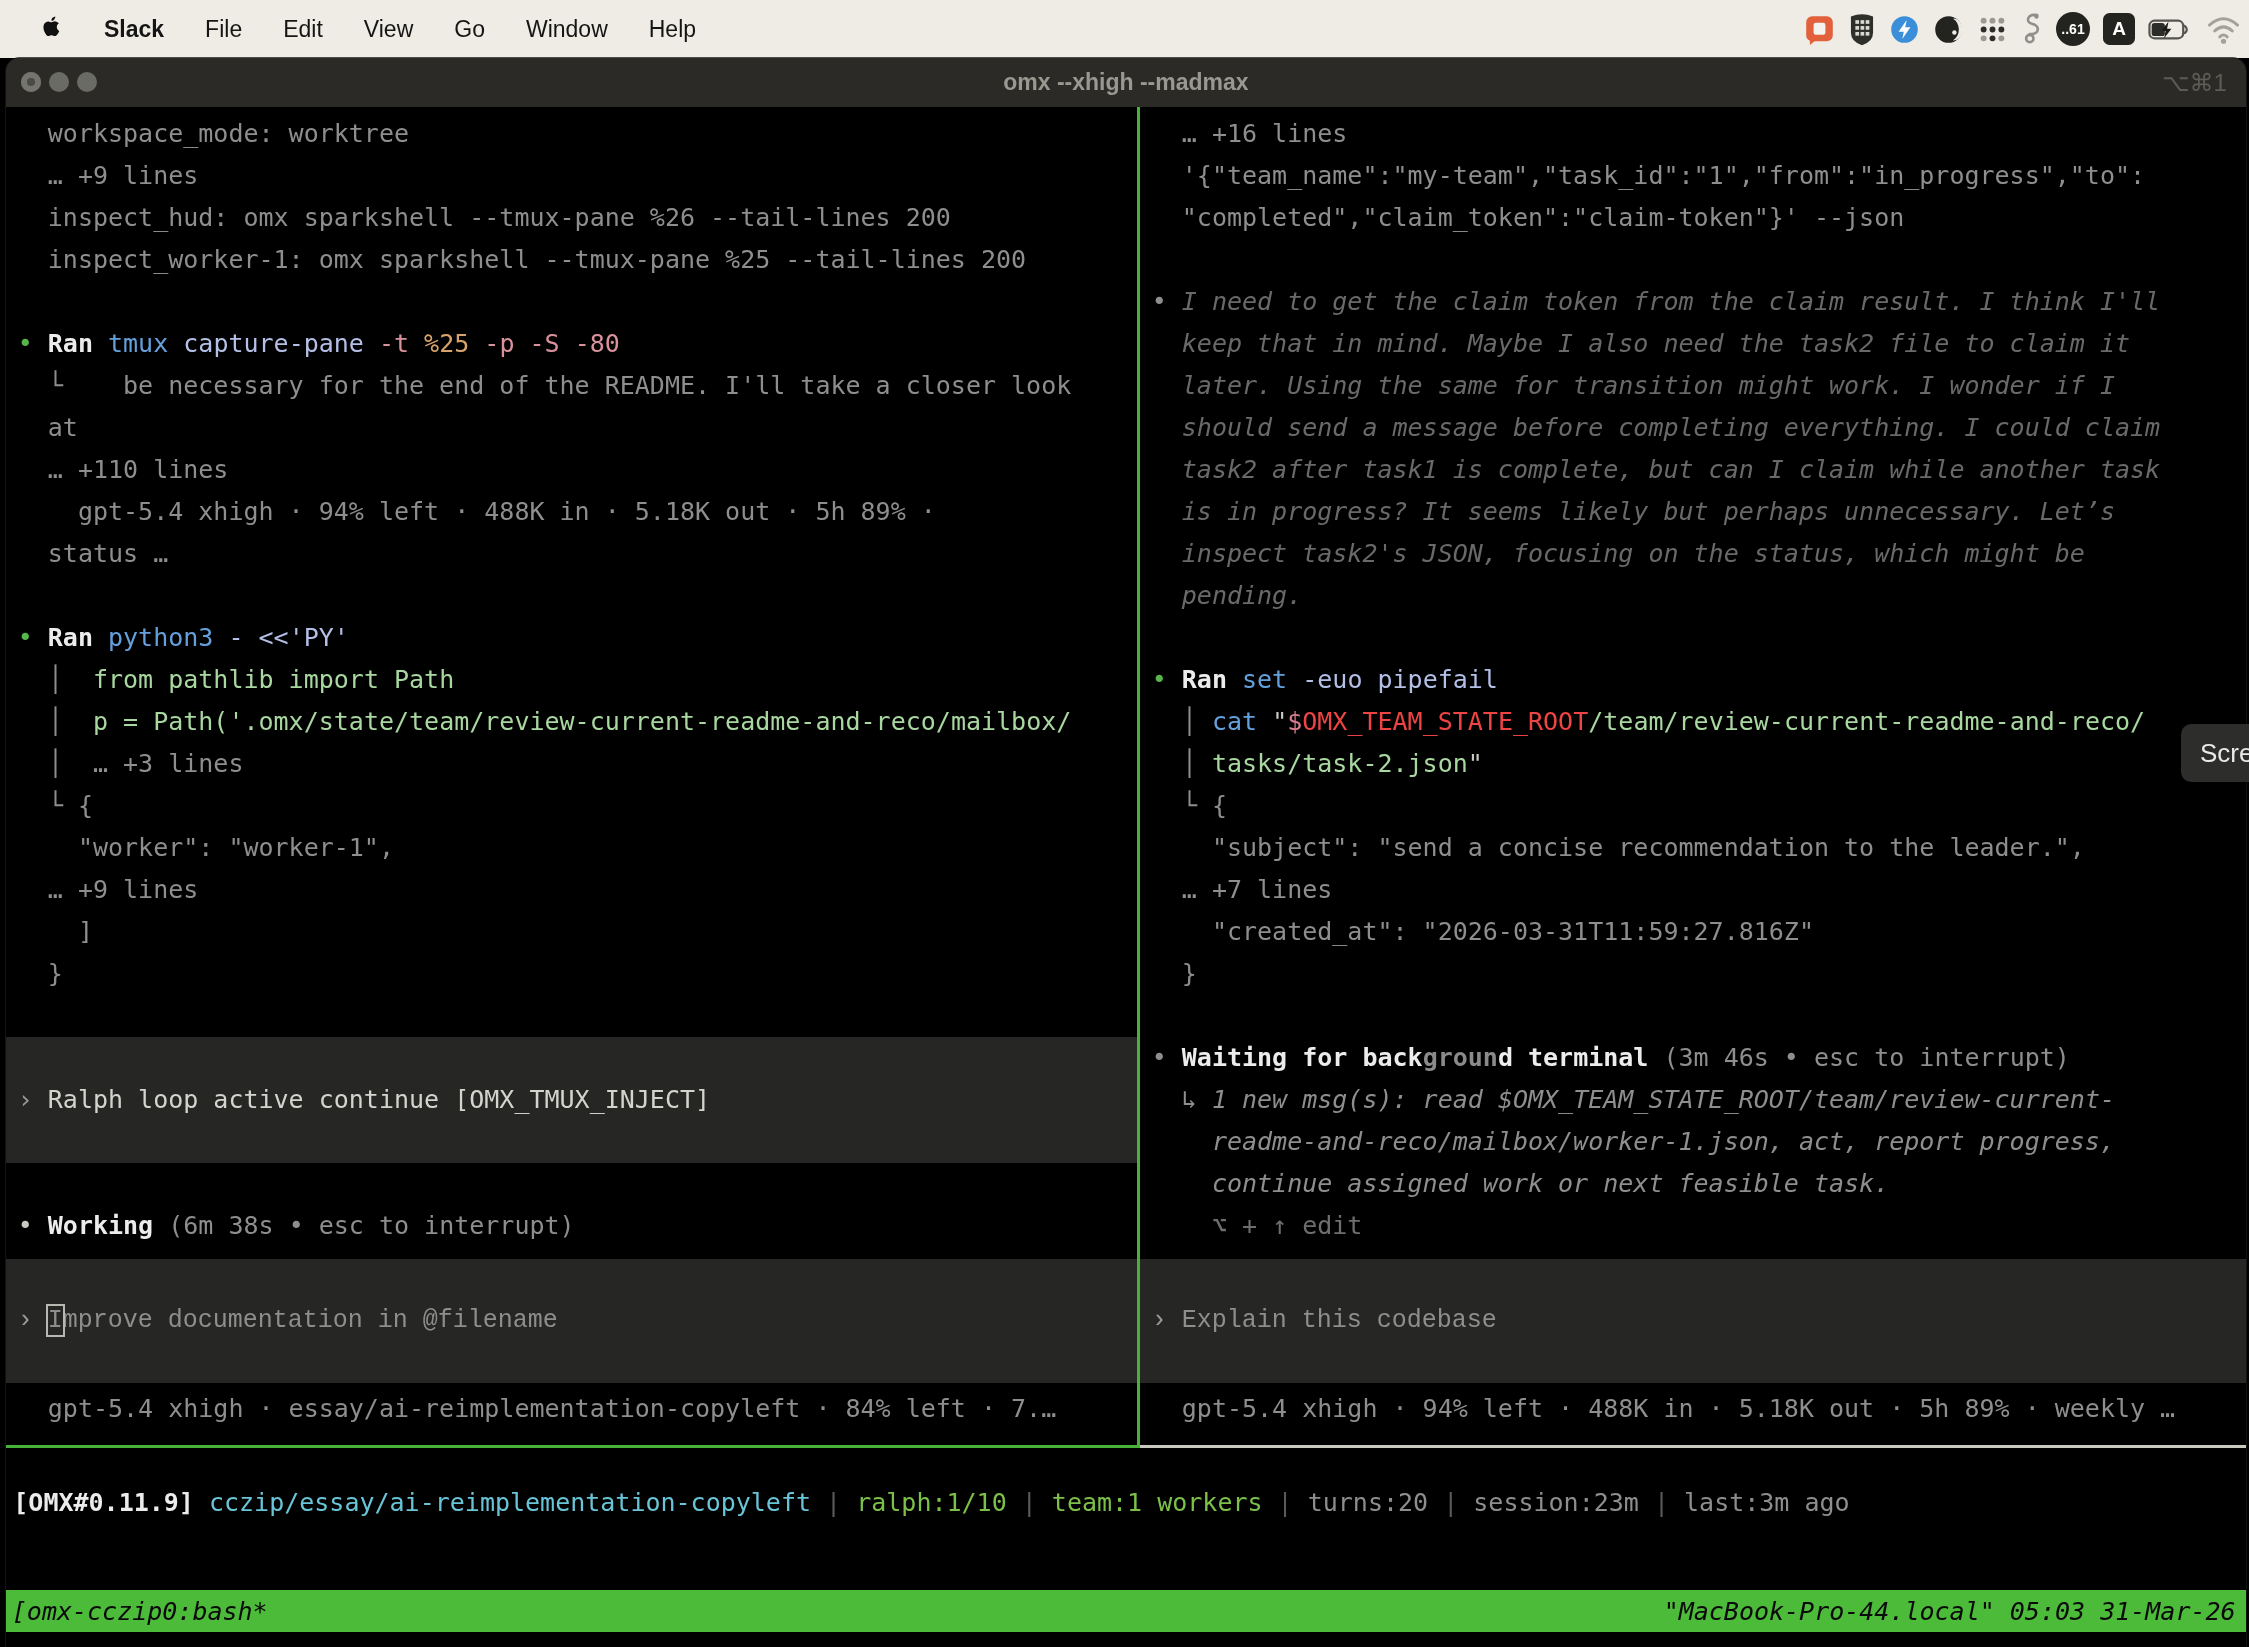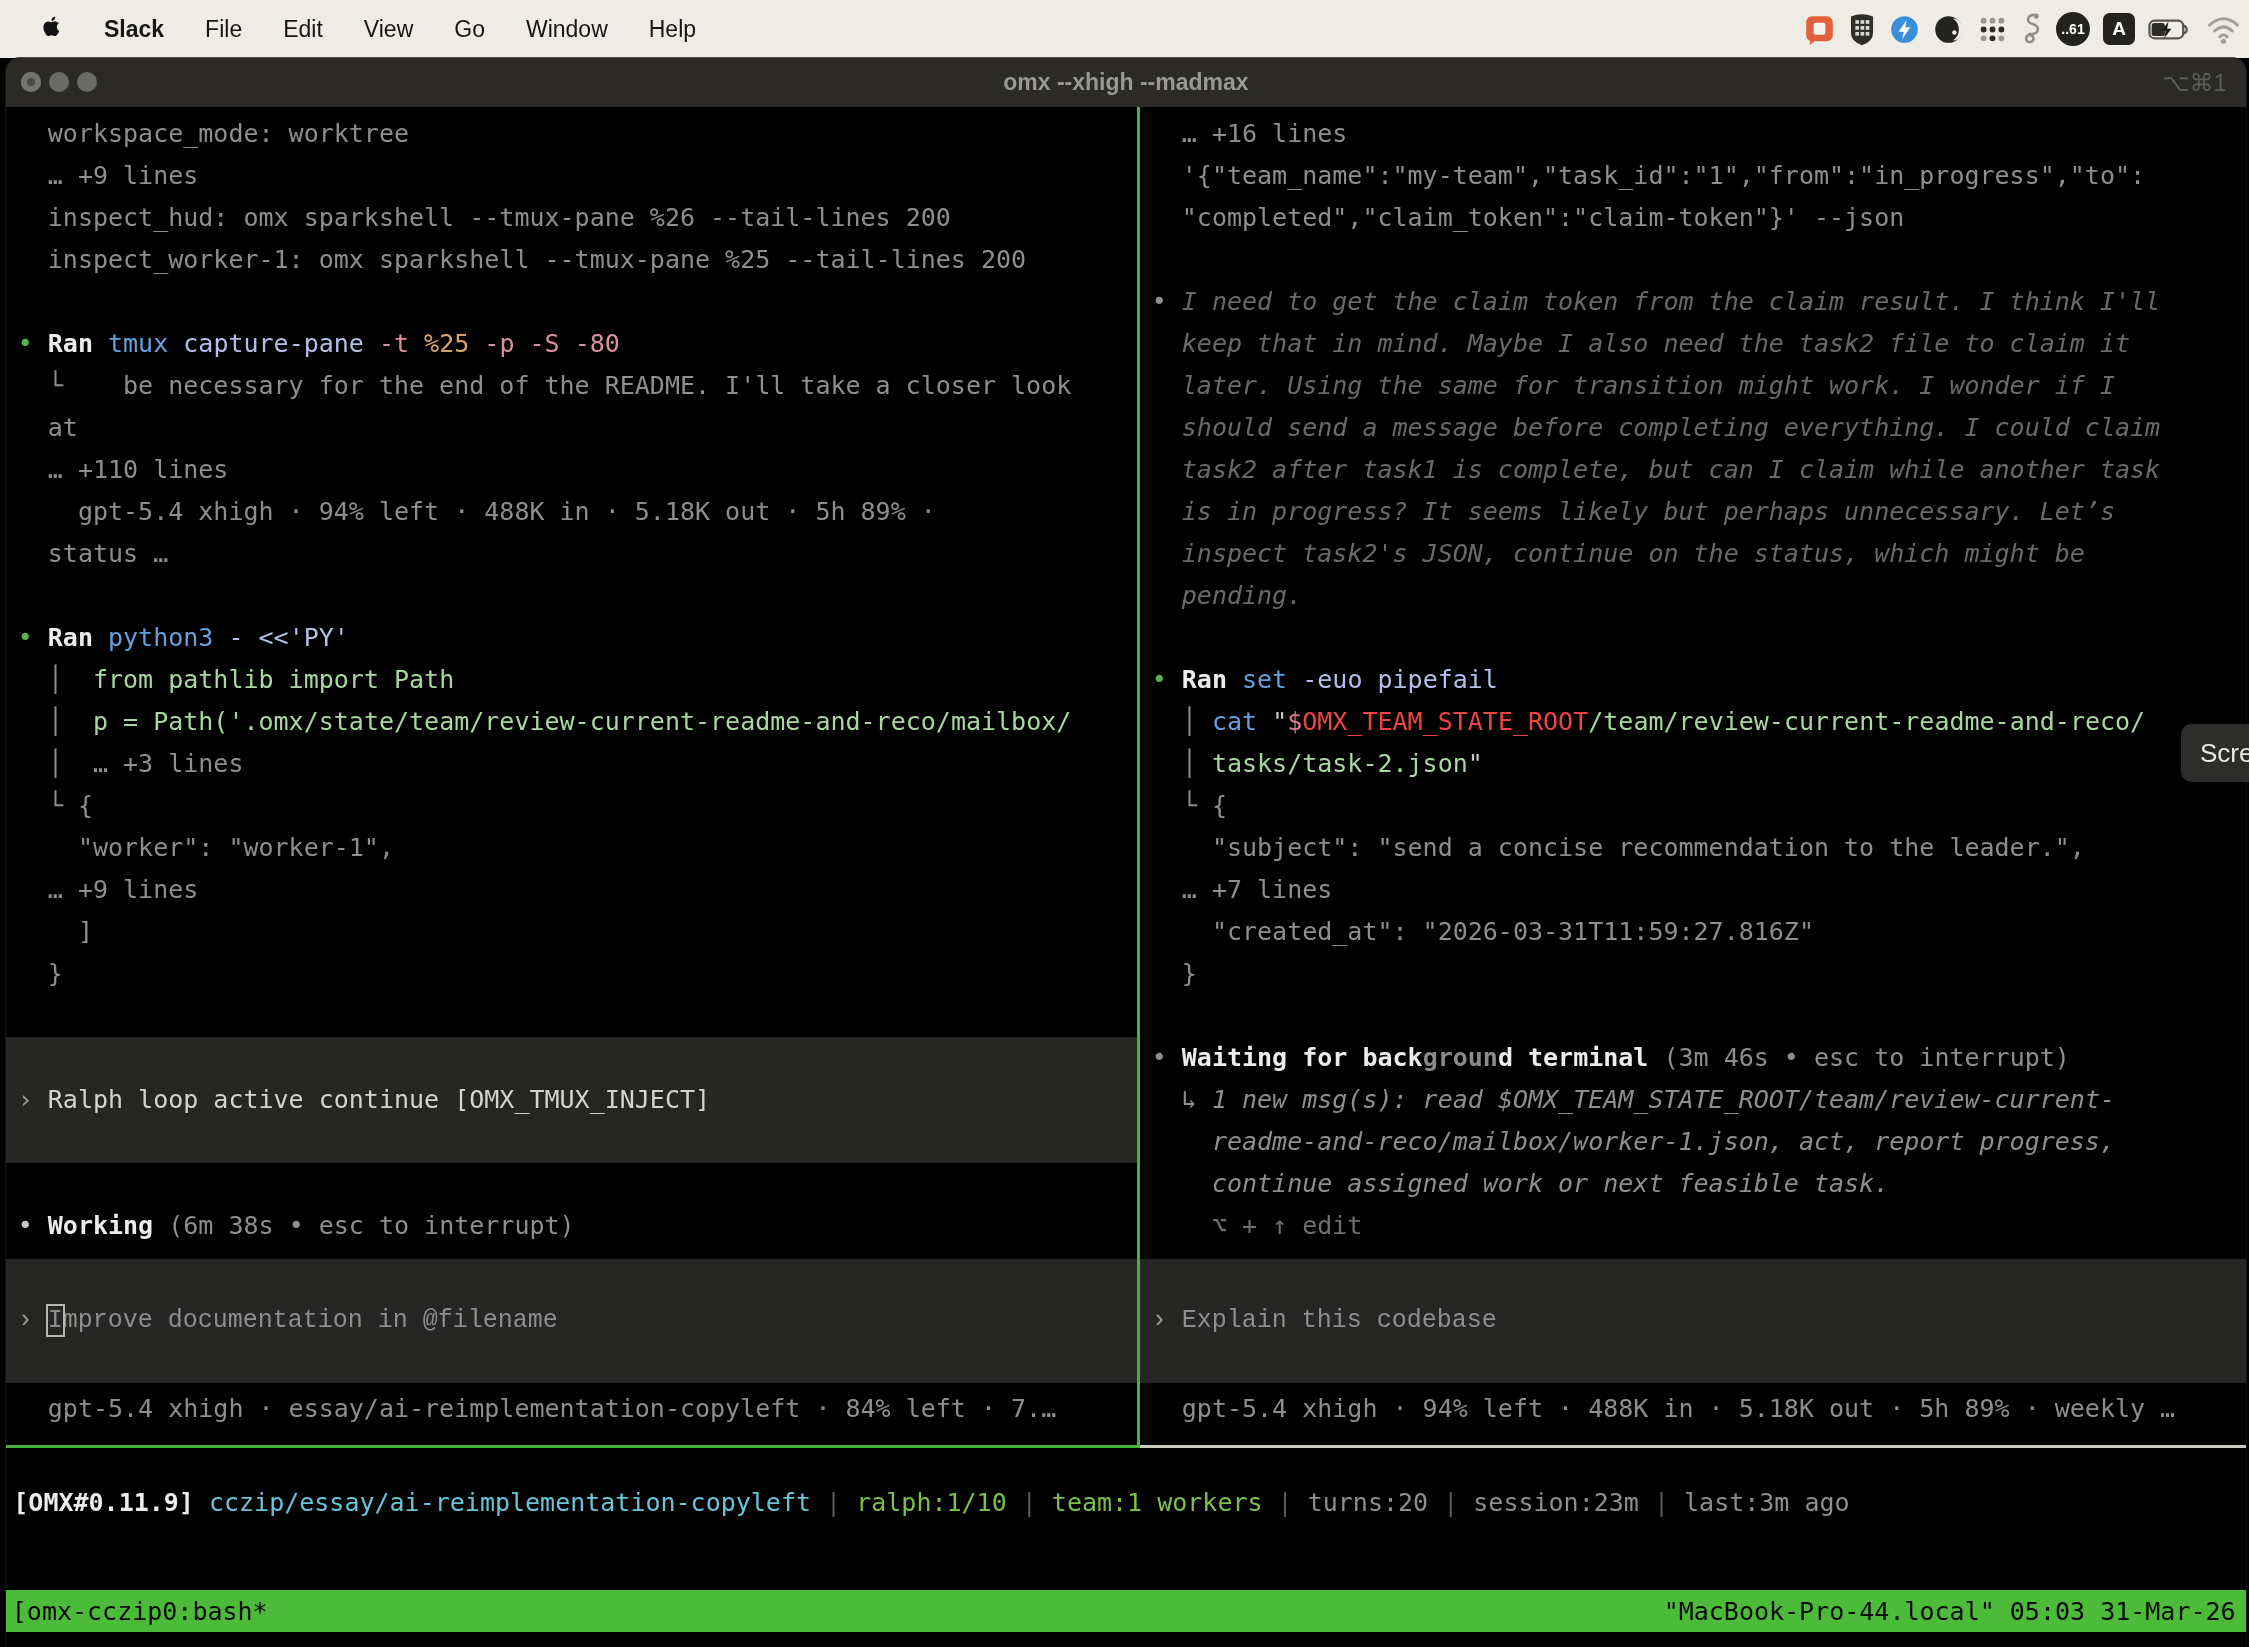--- a/index.html
+++ b/index.html
@@ -68,21 +68,21 @@
   .c-band   { color:#d4d4cf; }
   .c-cyan   { color:#6ac4d8; }
   .c-sgreen { color:#7cc049; }
   .c-pipe   { color:#5a5a56; }
   .c-cursor { outline:2.2px solid #b8b8b3; outline-offset:-0.7px; }
 
   
   #omx-line { position:absolute; left:0; top:1390px; width:100%; padding:34px 0 0 7.4px; background:#000; }
   #tmux-bar { position:absolute; left:0; top:1532px; width:100%; height:42px; background:#4cbb3a;
               display:flex; justify-content:space-between; align-items:center;
-              font-size:25px; color:#0a0a0a; padding:0 10.3px 0 5.9px; white-space:pre; }
+              font-size:25px; color:#0a0a0a; padding:0 10.3px 0 5.9px; white-space:pre;font-style:italic; }
 
   
   #edge-tooltip { position:absolute; left:2181px; top:724px; width:103px; height:58px;
                   background:#2d2d2b; border-radius:10.3px; color:#e9e9e7;
                   font-family:"Liberation Sans", sans-serif; font-size:26px;
                   line-height:58px; padding-left:19px; }
 
   svg { display:block; }
 </style>
 </head>
@@ -250,21 +250,21 @@
           <div class="tline"><span class="c-gray">  … +16 lines</span></div>
           <div class="tline"><span class="c-gray">  '{"team_name":"my-team","task_id":"1","from":"in_progress","to":</span></div>
           <div class="tline"><span class="c-gray">  "completed","claim_token":"claim-token"}' --json</span></div>
           <div class="tline"></div>
           <div class="tline"><span class="c-gray">• </span><span class="c-think">I need to get the claim token from the claim result. I think I'll</span></div>
           <div class="tline"><span class="c-think">  keep that in mind. Maybe I also need the task2 file to claim it</span></div>
           <div class="tline"><span class="c-think">  later. Using the same for transition might work. I wonder if I</span></div>
           <div class="tline"><span class="c-think">  should send a message before completing everything. I could claim</span></div>
           <div class="tline"><span class="c-think">  task2 after task1 is complete, but can I claim while another task</span></div>
           <div class="tline"><span class="c-think">  is in progress? It seems likely but perhaps unnecessary. Let’s</span></div>
-          <div class="tline"><span class="c-think">  inspect task2's JSON, continue on the status, which might be</span></div>
+          <div class="tline"><span class="c-think">  inspect task2's JSON, focusing on the status, which might be</span></div>
           <div class="tline"><span class="c-think">  pending.</span></div>
           <div class="tline"></div>
           <div class="tline"><span class="c-gbul">• </span><span class="c-w">Ran </span><span class="c-blue">set </span><span class="c-lav">-euo pipefail</span></div>
           <div class="tline"><span class="c-gray">  │ </span><span class="c-blue">cat </span><span class="c-bright">"</span><span class="c-red">$</span><span class="c-lavb">OMX_TEAM_STATE_ROOT</span><span class="c-green">/team/review-current-readme-and-reco/</span></div>
           <div class="tline"><span class="c-gray">  │ </span><span class="c-green">tasks/task-2.json</span><span class="c-bright">"</span></div>
           <div class="tline"><span class="c-gray">  └ {</span></div>
           <div class="tline"><span class="c-gray">    "subject": "send a concise recommendation to the leader.",</span></div>
           <div class="tline"><span class="c-gray">  … +7 lines</span></div>
           <div class="tline"><span class="c-gray">    "created_at": "2026-03-31T11:59:27.816Z"</span></div>
           <div class="tline"><span class="c-gray">  }</span></div>

